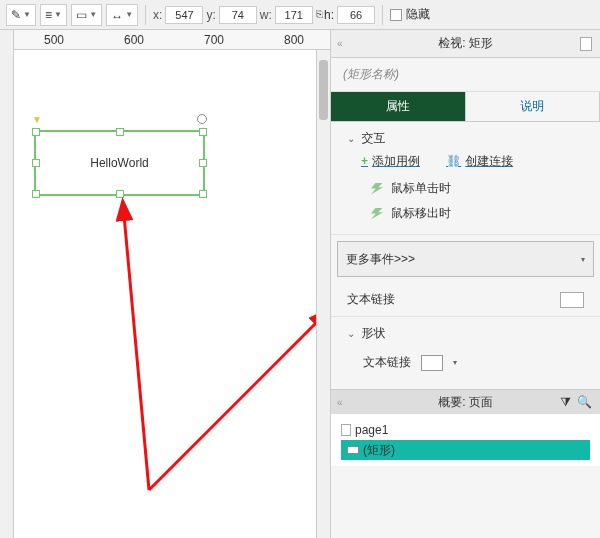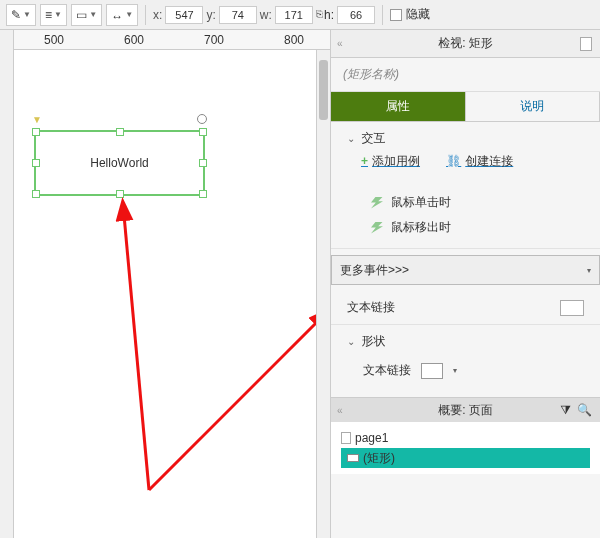--- a/index.html
+++ b/index.html
@@ -30,31 +30,31 @@
 .scroll-v{position:absolute;right:0;top:20px;bottom:0;width:14px;background:#f0f0f0;border-left:1px solid #ccc}
 .scroll-v .thumb{position:absolute;left:2px;right:2px;top:10px;height:60px;background:#c0c0c0;border-radius:3px}
 .panel{width:270px;background:#f5f5f5;border-left:1px solid #ccc;display:flex;flex-direction:column}
 .panel-head{height:28px;background:#eee;border-bottom:1px solid #ccc;display:flex;align-items:center;justify-content:center;position:relative;color:#666}
 .panel-head .close{position:absolute;left:6px;font-size:10px;color:#999}
 .panel-head .doc{position:absolute;right:8px;width:12px;height:14px;border:1px solid #aaa;background:#fff}
 .name-row{height:34px;display:flex;align-items:center;padding:0 12px;border-bottom:1px solid #ddd}
 .name-row span{color:#888;font-style:italic;font-size:12px}
 .tabs{display:flex;height:30px;border-bottom:1px solid #ccc}
 .tab{flex:1;display:flex;align-items:center;justify-content:center;background:#f5f5f5;border-right:1px solid #ccc;color:#0369a1;cursor:pointer}
-.tab.active{background:#4d7c0f;color:#fff}
+.tab.active{background:#14532d;color:#fff}
 .section{padding:8px 16px;border-bottom:1px solid #e2e2e2}
 .sec-head{display:flex;align-items:center;gap:6px;color:#333;margin-bottom:6px}
 .chev{font-size:10px;color:#666}
-.link-row{display:flex;gap:26px;padding-left:14px;margin-bottom:20px}
+.link-row{display:flex;gap:26px;padding-left:14px;margin-bottom:6px}
 .link-row a{color:#1b7fc4;text-decoration:underline;font-size:12px}
 .plus{color:#5cb85c;font-weight:bold;margin-right:4px}
 .chain{color:#1b7fc4;margin-right:4px}
 .evt{display:flex;align-items:center;gap:8px;padding:4px 0 4px 24px;color:#333}
 .evt .bolt{width:12px;height:12px;display:inline-block;background:#8fc98f;clip-path:polygon(40% 0,100% 0,60% 40%,100% 40%,0 100%,40% 50%,0 50%)}
-.more-evt{display:flex;align-items:center;justify-content:space-between;height:30px;border:1px solid #bbb;background:#eee;margin:6px 0;padding:0 8px;color:#555}
+.more-evt{display:flex;align-items:center;justify-content:space-between;height:36px;border:1px solid #bbb;background:#eee;margin:6px 6px;padding:0 8px;color:#555}
 .txtlink{display:flex;align-items:center;justify-content:space-between;padding:8px 16px;border-bottom:1px solid #e2e2e2;color:#555}
 .txtlink .box{width:24px;height:16px;border:1px solid #aaa;background:#fff}
 .shape-sel{display:flex;align-items:center;gap:10px;padding:6px 16px 10px}
 .shape-sel .sw{width:22px;height:16px;border:1px solid #999;background:#fff}
 .outline{border-top:1px solid #ccc;background:#eee}
 .outline-head{height:24px;background:#ddd;display:flex;align-items:center;justify-content:center;position:relative;color:#666;font-size:11px}
 .outline-head .cl{position:absolute;left:6px;font-size:10px;color:#999}
 .outline-head .ic{position:absolute;right:8px;display:flex;gap:6px;color:#888}
 .tree{padding:6px 10px;background:#fff}
 .tree-row{display:flex;align-items:center;gap:4px;height:20px;font-size:11px}

